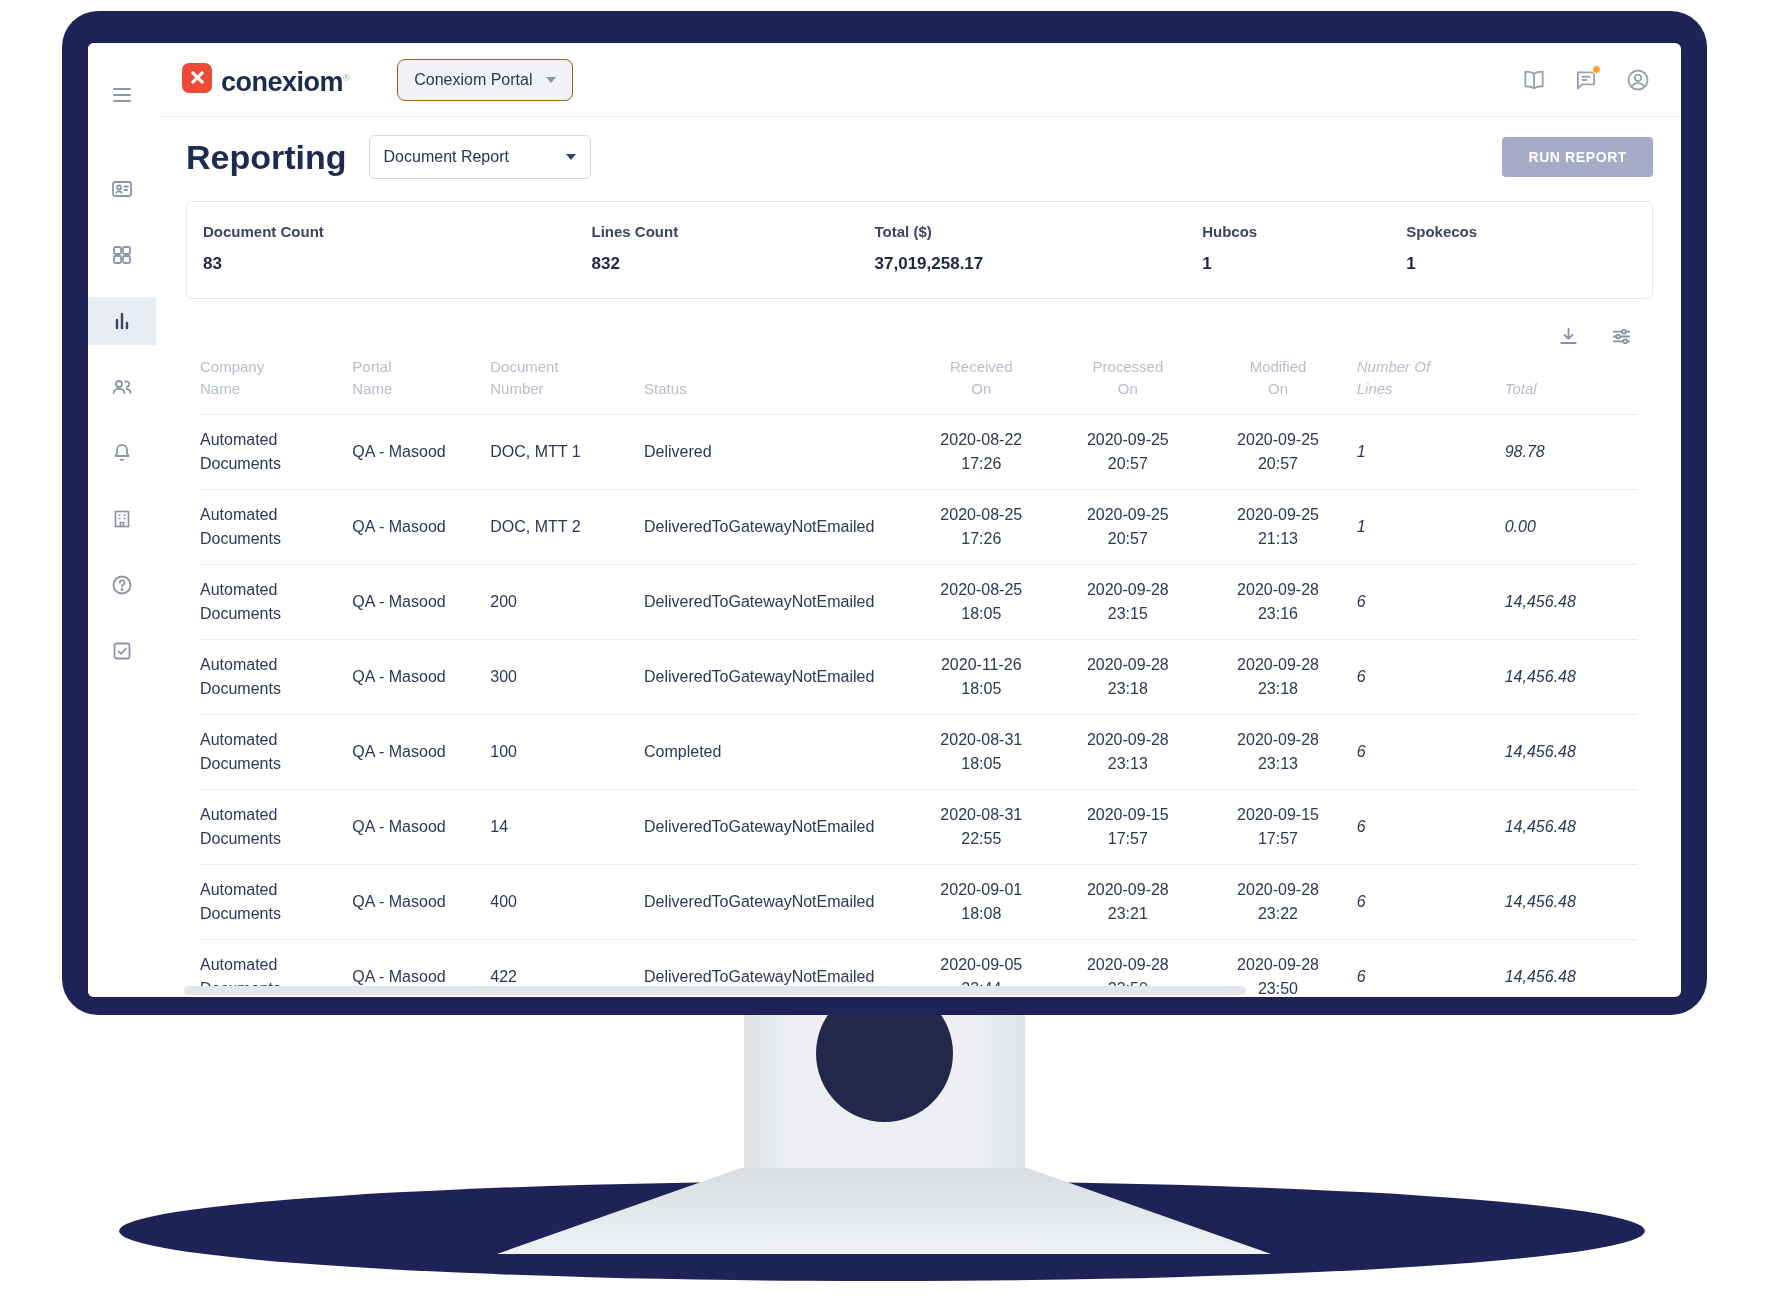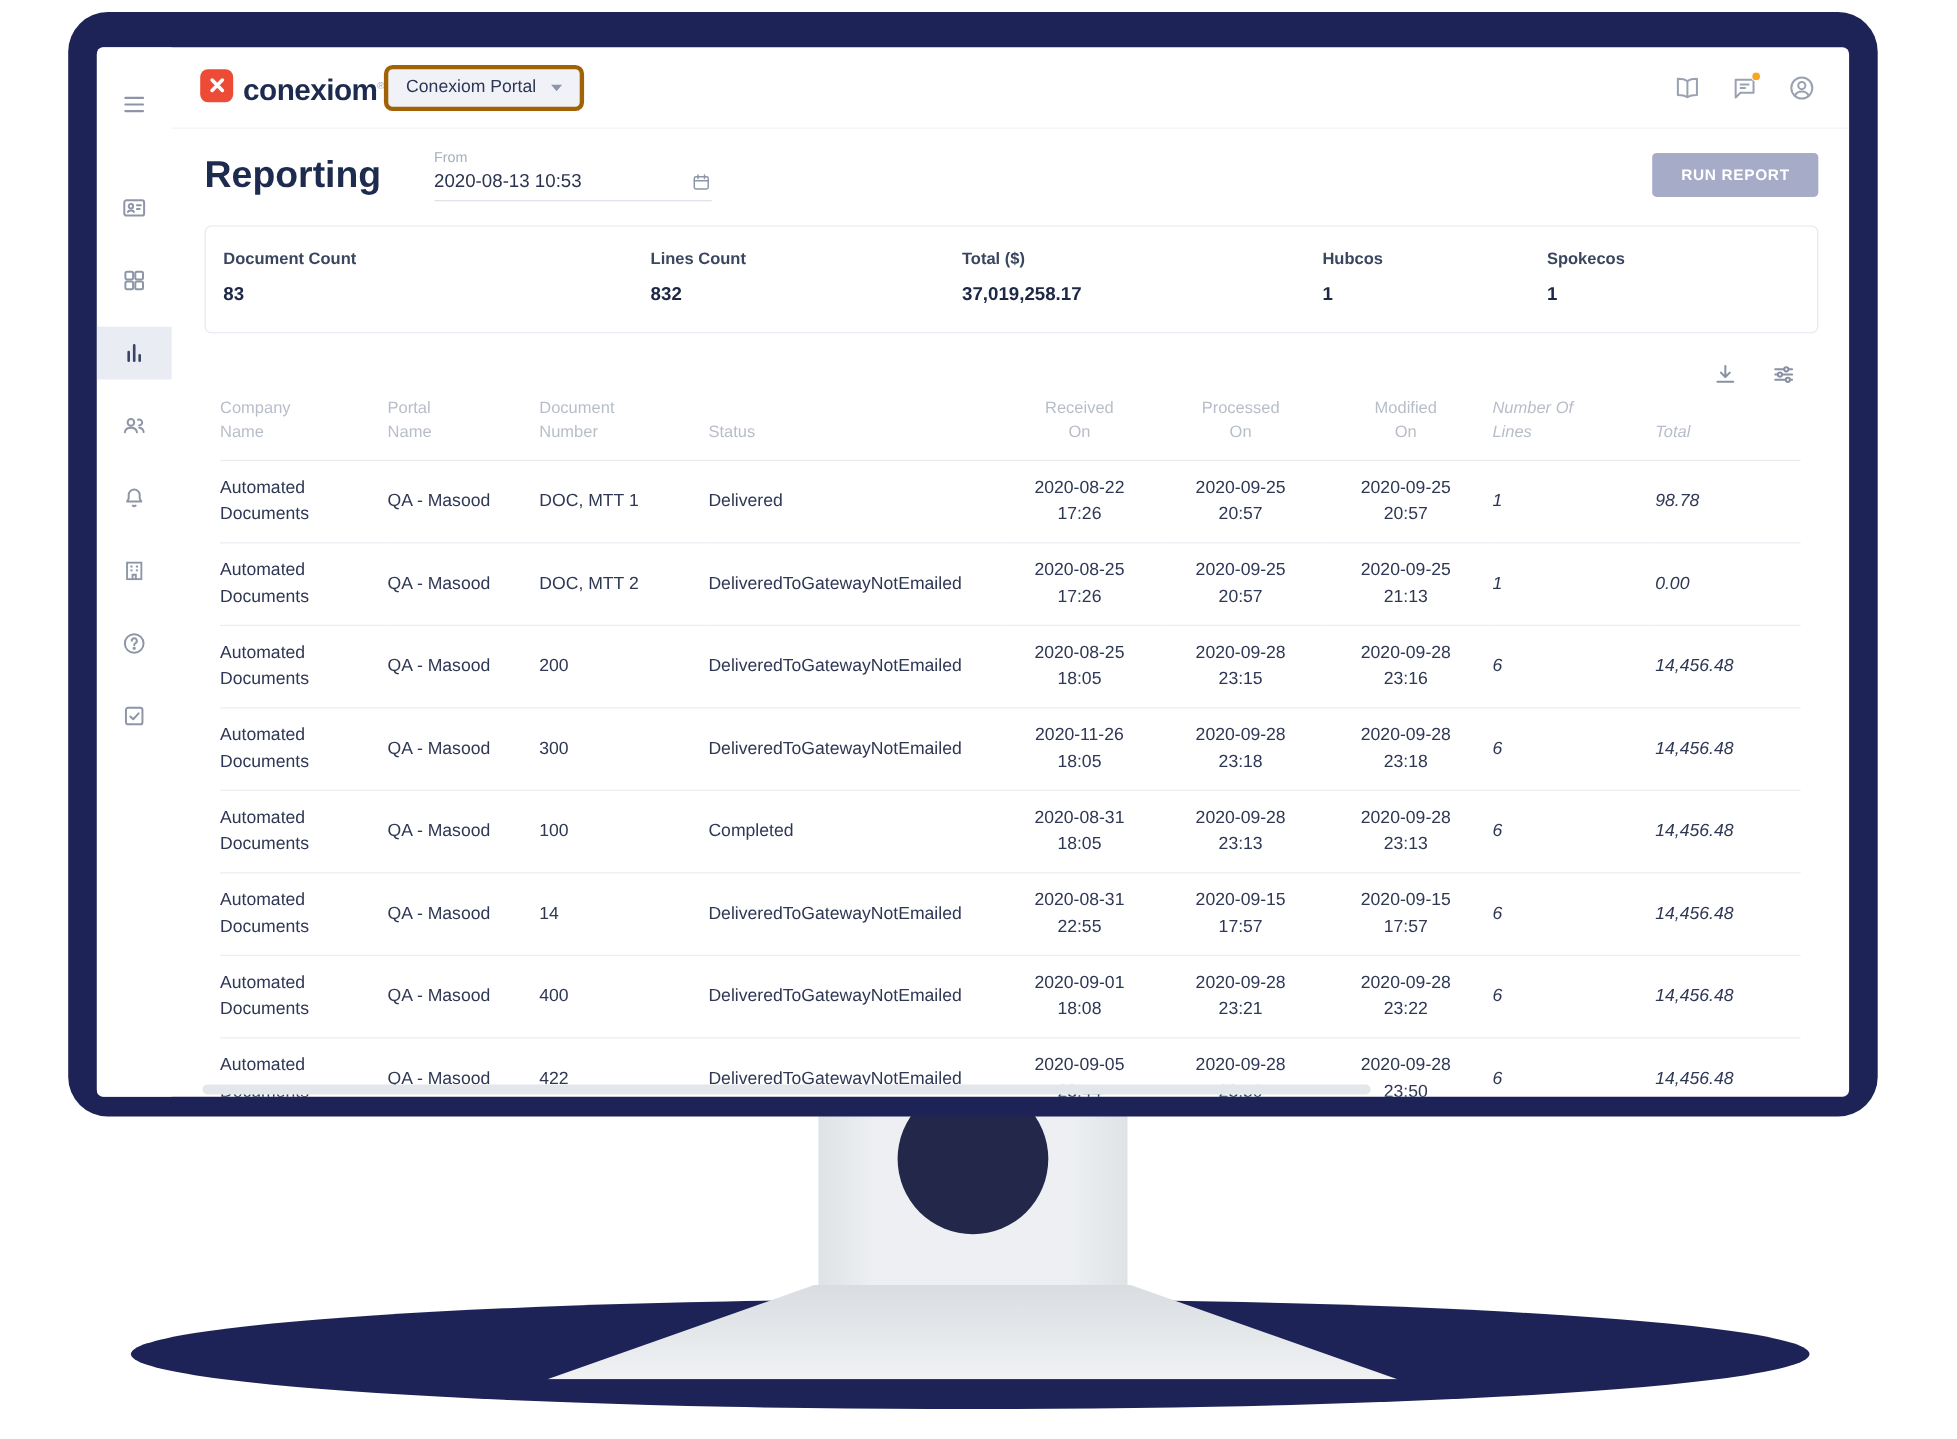--- a/index.html
+++ b/index.html
@@ -35,21 +35,21 @@
   .main { flex:1; display:flex; flex-direction:column; min-width:0; }
 
   .topbar { height:74px; flex:0 0 74px; display:flex; align-items:center;
     padding:0 30px 0 26px; border-bottom:1px solid #f0f2f6; }
   .logo { display:flex; align-items:flex-start; gap:9px; }
   .logo-mark { width:30px; height:30px; background:#ee4b36; border-radius:7px;
     display:flex; align-items:center; justify-content:center; margin-top:2px; }
   .logo-mark svg { width:15px; height:15px; }
   .brand { font-size:27px; font-weight:700; color:#1d2b4f; letter-spacing:-0.5px; line-height:34px; }
   .brand sup { font-size:9px; color:#9aa2b1; font-weight:400; }
-  .portal-btn { background:#f1f2f8; border:4px solid #a16207; border-radius:8px;
+  .portal-btn { margin-left:48px; background:#f1f2f8; border:1px solid #a16207; border-radius:8px;
     height:42px; padding:0 16px; display:flex; align-items:center; gap:14px;
     font-size:16px; font-weight:500; color:#2c3654; cursor:pointer; }
   .caret-down { width:0; height:0; border-left:5px solid transparent; border-right:5px solid transparent;
     border-top:6px solid #8d95a6; }
   .top-icons { margin-left:auto; display:flex; align-items:center; gap:26px; color:#9aa2b1; }
   .top-ic { position:relative; width:26px; height:26px; cursor:pointer; }
   .top-ic svg { width:26px; height:26px; }
   .dot { position:absolute; right:-2px; top:-2px; width:9px; height:9px; border-radius:50%;
     background:#f5a623; border:1.5px solid #fff; }
 
@@ -210,29 +210,23 @@
                   <circle cx="12" cy="12" r="8.8"></circle>
                   <circle cx="12" cy="10" r="3"></circle>
                   <path d="M6.3 18.3c1.1-2.4 3.4-3.4 5.7-3.4s4.6 1 5.7 3.4"></path>
                 </svg>
             </div>
           </div>
         </div>
 
         <div class="page-head">
           <div class="page-title">Reporting</div>
-          <div class="date-field">
-            <div class="lbl">From</div>
-            <div class="dval">
-              <span>2020-08-13 10:53</span>
-              <svg viewBox="0 0 24 24" fill="none" stroke="currentColor" stroke-width="1.7" stroke-linecap="round">
-                  <rect x="4" y="6" width="16" height="14" rx="2"></rect>
-                  <path d="M4 10.5h16M8.3 4v4M15.7 4v4"></path>
-                </svg>
-            </div>
+          <div class="report-select">
+            <span>Document Report</span>
+            <span class="caret-down"></span>
           </div>
           <button class="run-btn">RUN REPORT</button>
         </div>
 
         <div class="summary">
           <div class="stat">
             <div class="slabel">Document Count</div>
             <div class="svalue">83</div>
           </div>
           <div class="stat">

